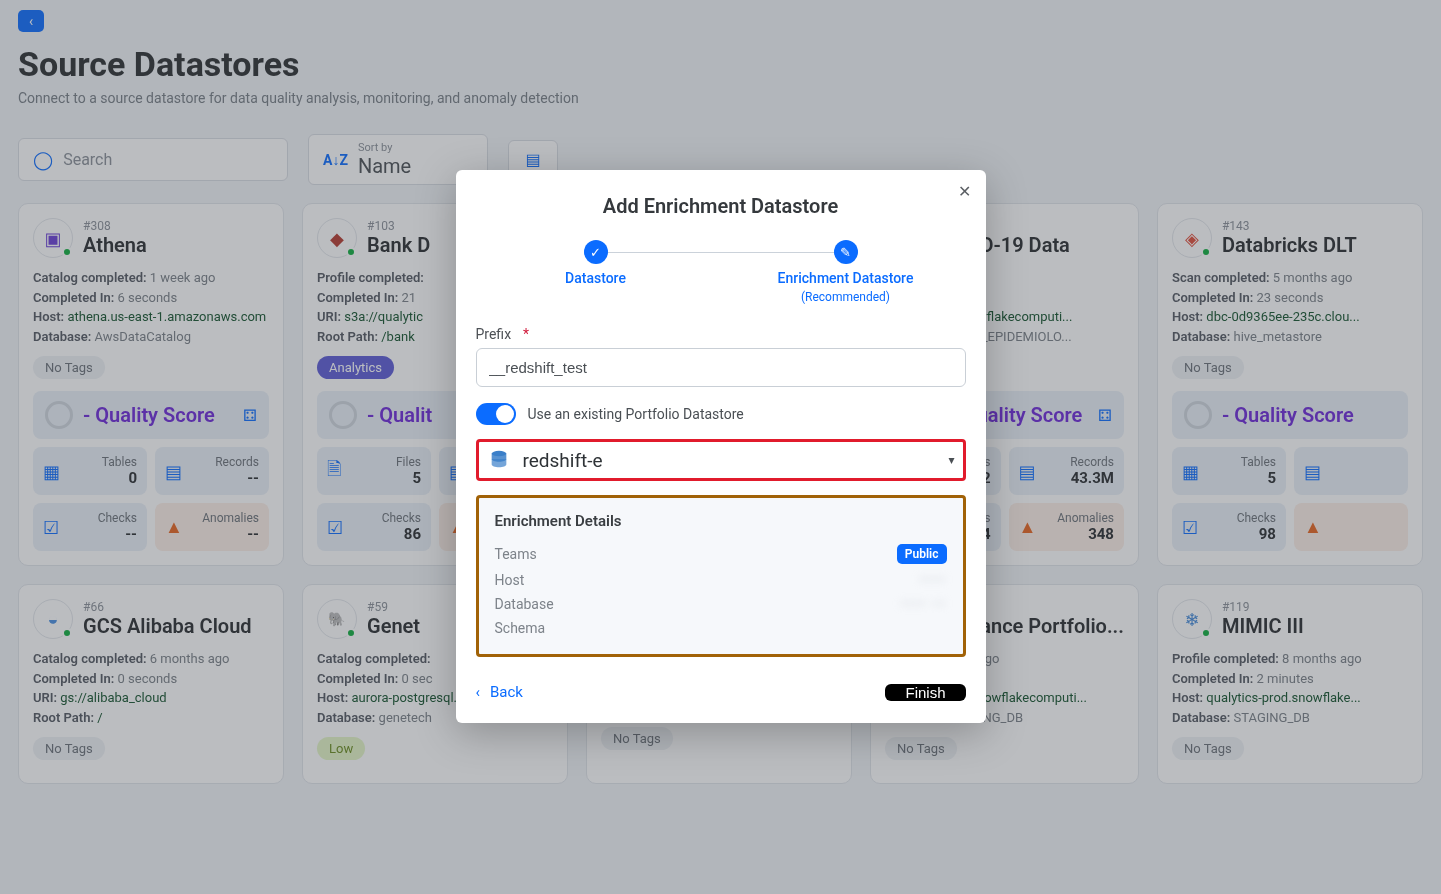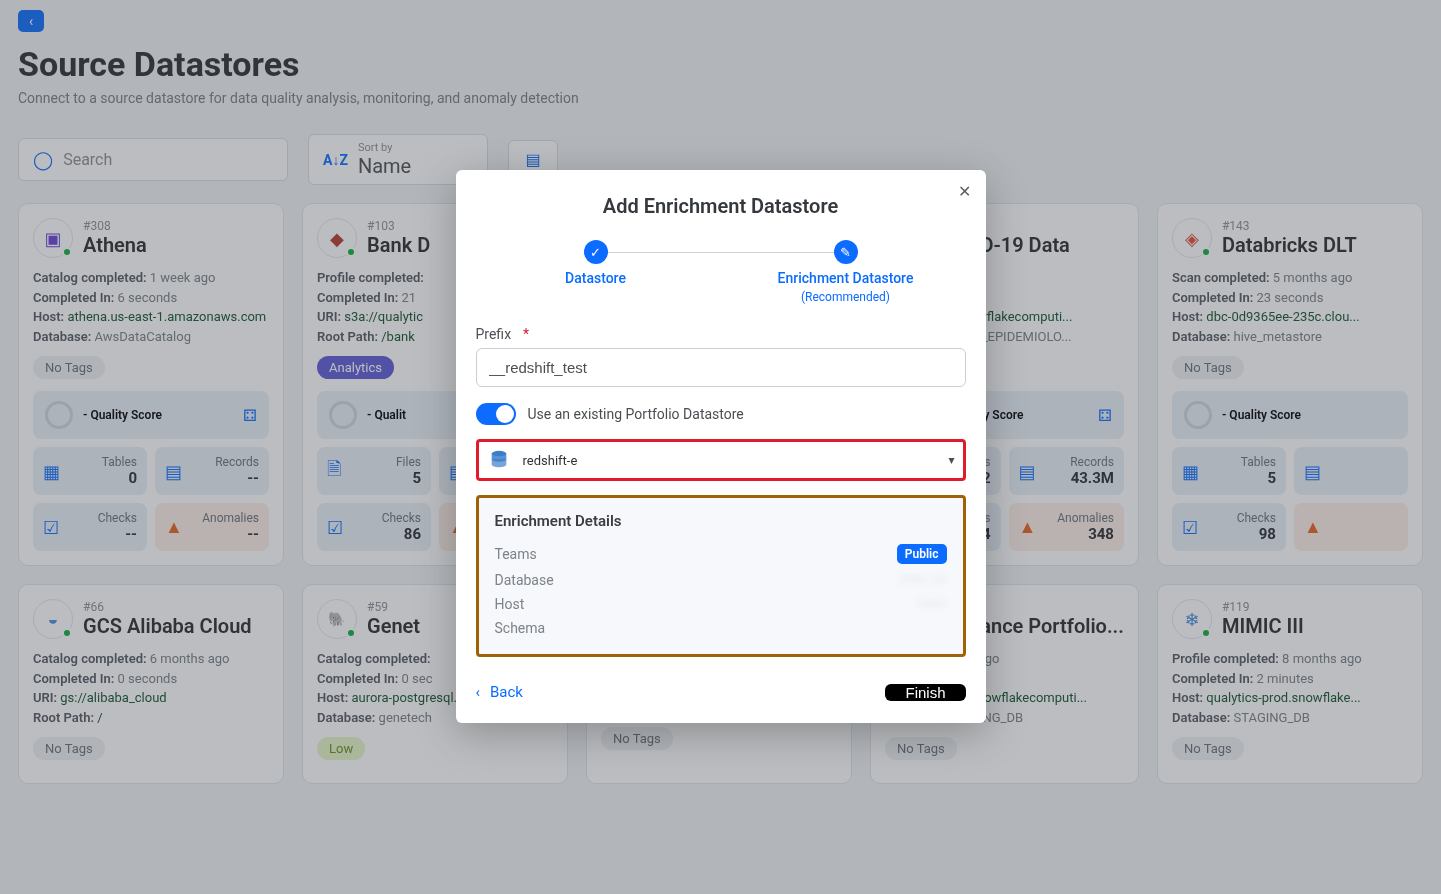--- a/index.html
+++ b/index.html
@@ -26,21 +26,21 @@
   .card-title-col .card-name { font-size: 20px; font-weight: 600; color: #2a2d30; white-space: nowrap; overflow: hidden; text-overflow: ellipsis; max-width: 190px; }
   .meta { margin-top: 10px; font-size: 13px; color: #5a6067; line-height: 1.5; }
   .meta .k { font-weight: 600; color: #535861; }
   .meta .v { color: #7a8087; }
   .meta .lnk { color: #14532d; }
   .tag-chip { display: inline-block; margin-top: 10px; background: #eef1f5; color: #6b7178; border-radius: 14px; padding: 4px 12px; font-size: 13px; }
   .tag-chip.analytics { background: #5c5bd6; color: #fff; }
   .tag-chip.low { background: #e5f6c7; color: #6a8c1e; }
   .quality-row { margin-top: 12px; background: #eaf0f8; border-radius: 8px; padding: 10px 12px; display: flex; align-items: center; justify-content: space-between; }
   .q-circle { width: 28px; height: 28px; border: 3px solid #cfd6de; border-radius: 50%; }
-  .q-text { font-size: 12px; font-weight: 600; color: #000000; flex: 1; padding-left: 10px; }
+  .q-text { font-size: 20px; font-weight: 600; color: #6d28d9; flex: 1; padding-left: 10px; }
   .q-icon { color: #0b6cff; font-size: 16px; }
   .stats-row { display: grid; grid-template-columns: 1fr 1fr; gap: 8px; margin-top: 8px; }
   .stat-cell { background: #eaf0f8; border-radius: 8px; padding: 8px 10px; display: flex; align-items: center; gap: 8px; }
   .stat-cell.warn { background: #fceee6; }
   .stat-cell .si { color: #0b6cff; font-size: 18px; width: 22px; }
   .stat-cell.warn .si { color: #e8651f; }
   .stat-cell .st { font-size: 12px; color: #6b7178; text-align: right; flex: 1; }
   .stat-cell .sv { font-size: 15px; font-weight: 700; color: #2a2d30; }
 
   .overlay { position: absolute; inset: 0; background: rgba(60,65,75,0.35); display: flex; align-items: flex-start; justify-content: center; padding-top: 170px; }
@@ -57,21 +57,21 @@
   .step .ssub { color: #0b6cff; font-size: 12px; margin-top: -2px; }
   .form-label { font-size: 14px; color: #4d5156; margin-bottom: 6px; display: flex; align-items: center; gap: 12px; }
   .req-star { color: #d11a3b; }
   .text-input { width: 100%; border: 1px solid #c9cfd6; border-radius: 6px; padding: 10px 12px; font-size: 15px; color: #4a4f54; background: #fff; }
   .toggle-row { display: flex; align-items: center; gap: 12px; margin-top: 16px; }
   .toggle { width: 40px; height: 22px; background: #0b6cff; border-radius: 12px; position: relative; }
   .toggle .knob { position: absolute; right: 2px; top: 2px; width: 18px; height: 18px; background: #fff; border-radius: 50%; }
   .toggle-row .tlabel { font-size: 14px; color: #4a4f54; }
   .select-row { margin-top: 14px; border: 3px solid #e11b2c; border-radius: 4px; padding: 6px 8px; display: flex; align-items: center; gap: 12px; position: relative; }
   .select-row .db-icon { width: 24px; height: 24px; color: #2b6fbf; display:flex; align-items:center; justify-content:center; }
-  .select-row .sel-text { font-size: 13px; color: #2e3236; flex: 1; }
+  .select-row .sel-text { font-size: 19px; color: #2e3236; flex: 1; }
   .select-row .caret { font-size: 12px; color: #4a4f54; }
   .details-panel { margin-top: 14px; border: 3px solid #a16207; border-radius: 4px; padding: 14px 16px; background: #f6f8fb; }
   .details-panel h4 { font-size: 15px; font-weight: 600; color: #3a3e42; margin-bottom: 10px; }
   .drow { display: flex; justify-content: space-between; align-items: center; font-size: 14px; color: #7d838a; padding: 4px 0; }
   .badge-public { background: #0b6cff; color: #fff; font-size: 12px; font-weight: 600; padding: 3px 8px; border-radius: 5px; }
   .blur-val { color: #c3c7cc; filter: blur(4px); letter-spacing: 2px; }
   .modal-footer { display: flex; justify-content: space-between; align-items: center; margin-top: 26px; }
   .btn-back { display: flex; align-items: center; gap: 10px; color: #0b6cff; font-size: 15px; cursor: pointer; }
   .btn-finish { background: #000000; color: #fff; border: none; border-radius: 6px; padding: 0 20px; font-size: 15px; font-weight: 500; cursor: pointer; }
   svg { display: block; }
@@ -454,26 +454,26 @@
       <div class="caret">▾</div>
     </div>
 
     <div class="details-panel">
       <h4>Enrichment Details</h4>
       <div class="drow">
         <span>Teams</span>
         <span class="badge-public">Public</span>
       </div>
       <div class="drow">
+        <span>Host</span>
+        <span class="blur-val">••••</span>
+      </div>
+      <div class="drow">
         <span>Database</span>
         <span class="blur-val">•••• ••</span>
-      </div>
-      <div class="drow">
-        <span>Host</span>
-        <span class="blur-val">••••</span>
       </div>
       <div class="drow">
         <span>Schema</span>
         <span class="blur-val"></span>
       </div>
     </div>
 
     <div class="modal-footer">
       <div class="btn-back">
         <span>‹</span>

